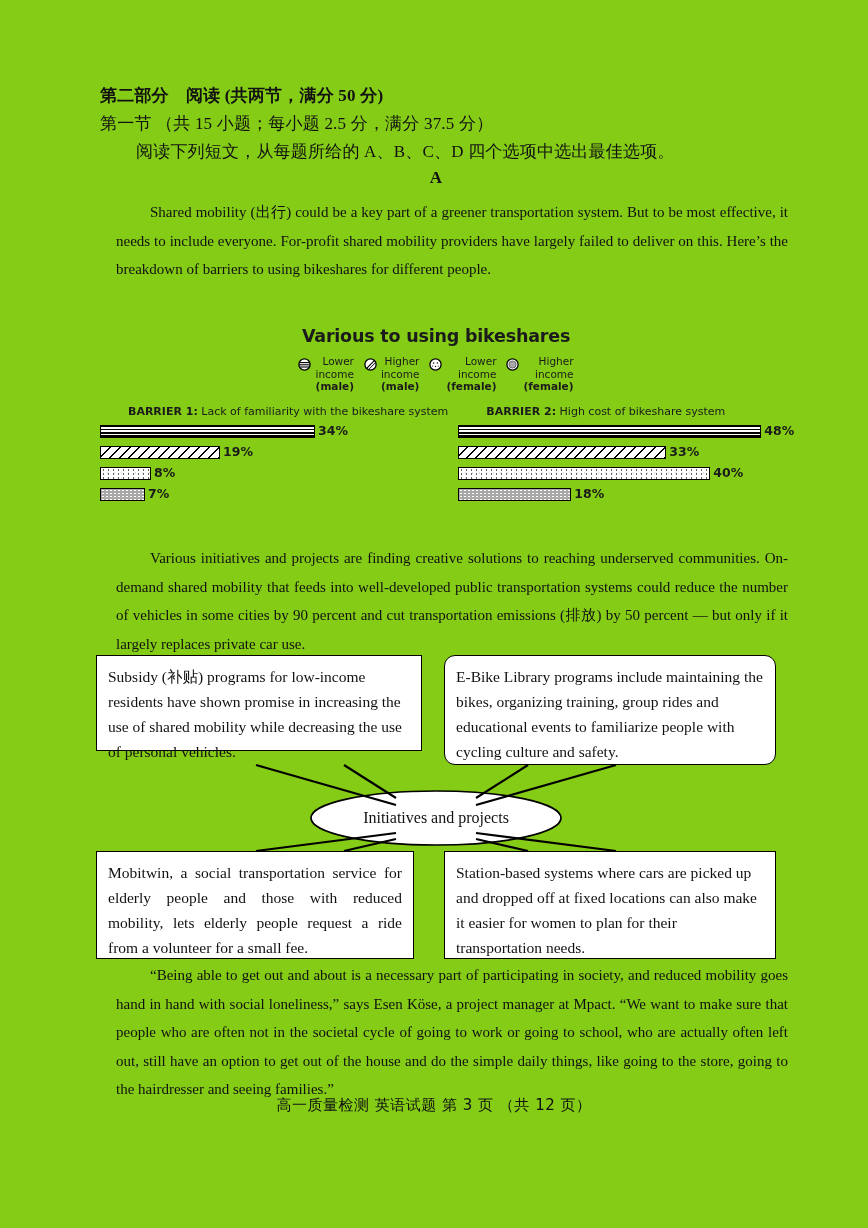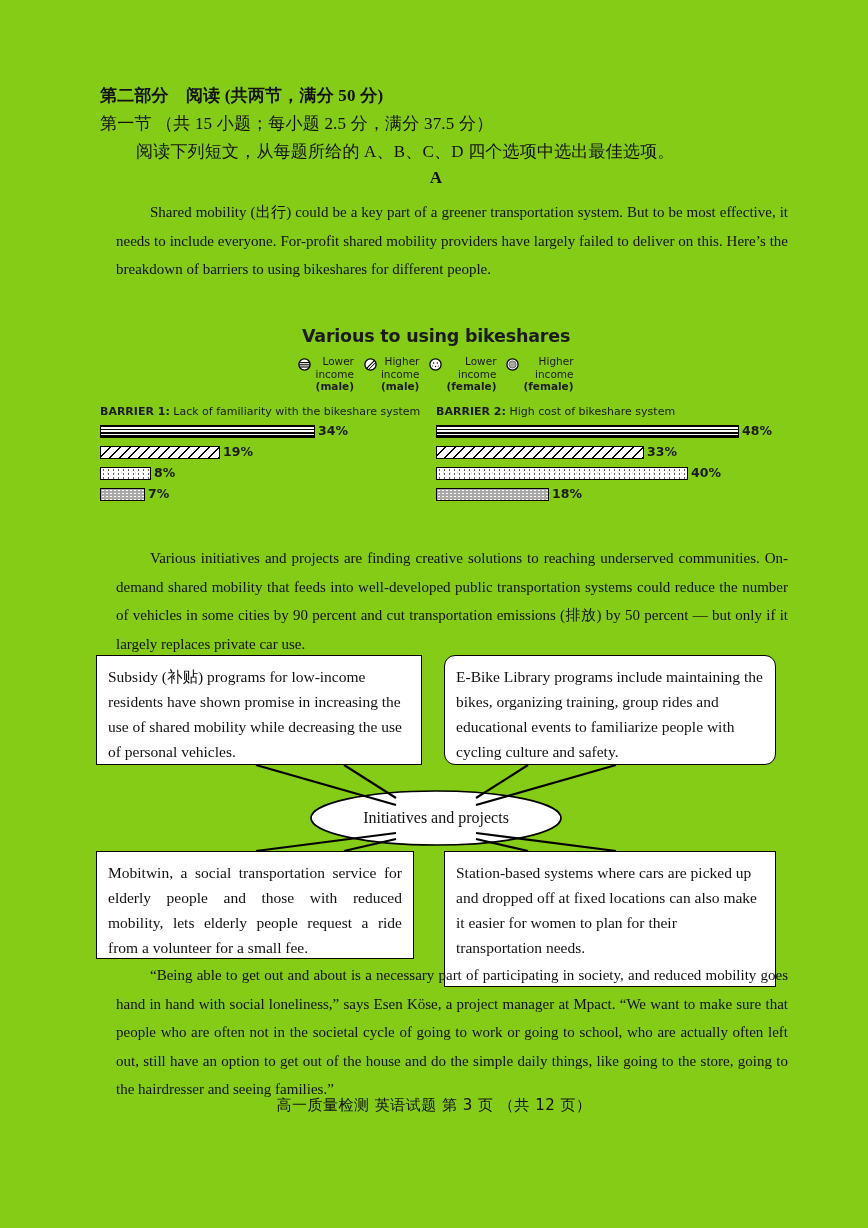--- a/index.html
+++ b/index.html
@@ -92,20 +92,21 @@
   }
   .legend-text .sub { font-weight: 700; display: block; }
 
   .charts { display: flex; gap: 10px; }
   .chart { flex: 1 1 0; }
   .chart-head {
     font-size: 11px;
     line-height: 14px;
     margin-bottom: 5px;
     white-space: nowrap;
+    margin-left: 28px;
   }
   .chart-head .lead { font-weight: 700; }
   .bar-row {
     display: flex;
     align-items: center;
     height: 16px;
     margin-bottom: 5px;
   }
   .bar {
     height: 13px;
@@ -154,24 +155,24 @@
   .diagram svg { position: absolute; left: 0; top: 0; }
   .dbox {
     position: absolute;
     border: 1.6px solid #000;
     box-sizing: border-box;
     padding: 8px 11px 6px 11px;
     font-size: 15.5px;
     line-height: 25px;
     background: #fff;
   }
-  .dbox.tl { left: 0;     top: 0;   width: 326px; height: 110px; }
+  .dbox.tl { left: 0;     top: 0;   width: 326px; height: 96px; }
   .dbox.tr { left: 348px; top: 0;   width: 332px; height: 110px; border-radius: 11px; }
   .dbox.bl { left: 0;     top: 196px; width: 318px; height: 108px; text-align: justify; }
-  .dbox.br { left: 348px; top: 196px; width: 332px; height: 136px; }
+  .dbox.br { left: 348px; top: 196px; width: 332px; height: 108px; }
   .ellipse-label {
     position: absolute;
     left: 186px;
     top: 137px;
     width: 308px;
     height: 52px;
     display: flex;
     align-items: center;
     justify-content: center;
     font-size: 16px;

